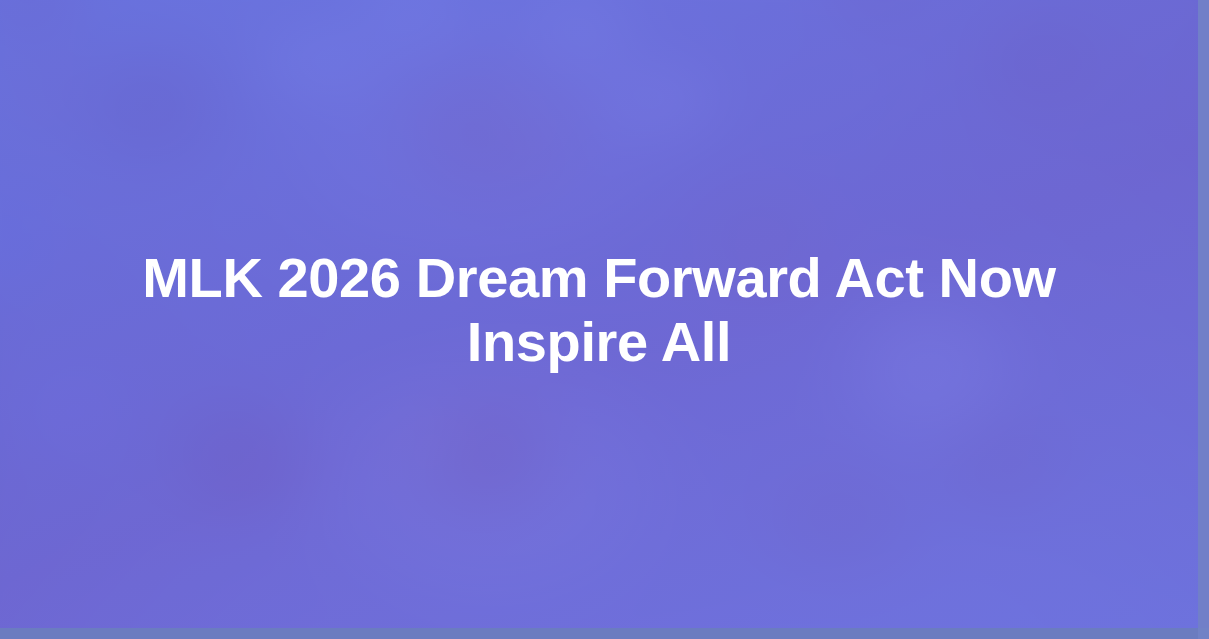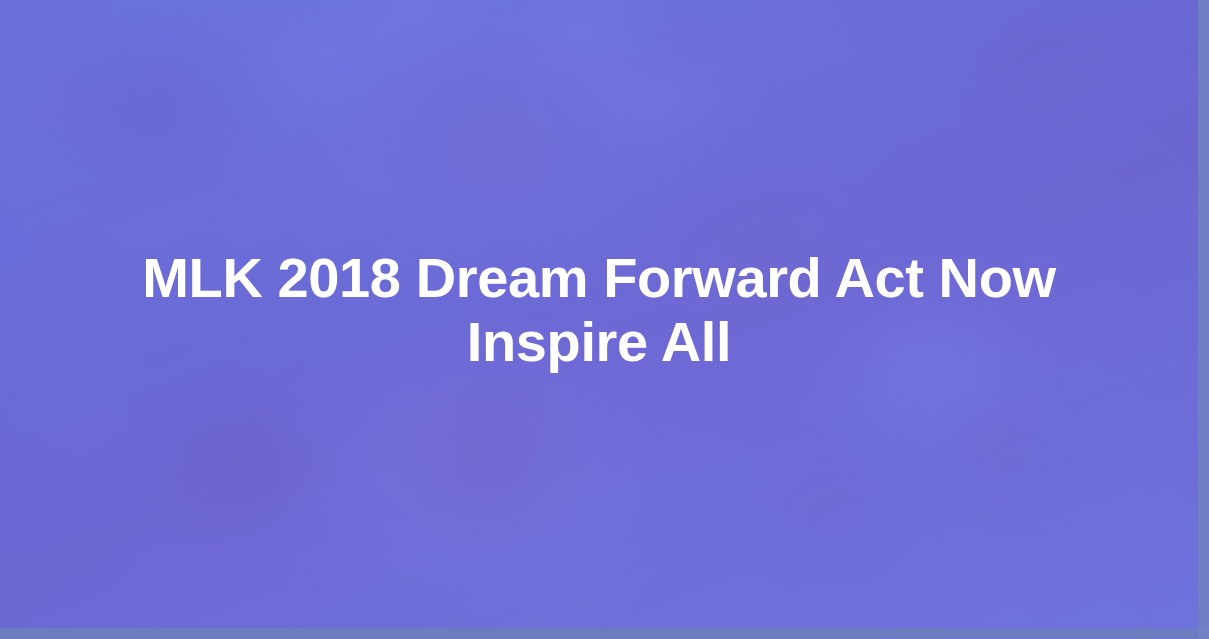--- a/index.html
+++ b/index.html
@@ -153,21 +153,21 @@
 
   <section class="hero">
 
     <div class="hero-photo"></div>
 
     <div class="hero-overlay"></div>
 
     <div class="hero-overlay-2"></div>
 
     <div class="hero-content">
-      <h1 class="hero-title">MLK 2018 Dream Forward Act Now Inspire All</h1>
+      <h1 class="hero-title">MLK 2026 Dream Forward Act Now Inspire All</h1>
     </div>
 
   </section>
 
   <div class="scrollbar-vertical">
     <div class="scrollbar-vertical-thumb"></div>
   </div>
 
   <div class="scrollbar-horizontal">
     <div class="scrollbar-horizontal-thumb"></div>

